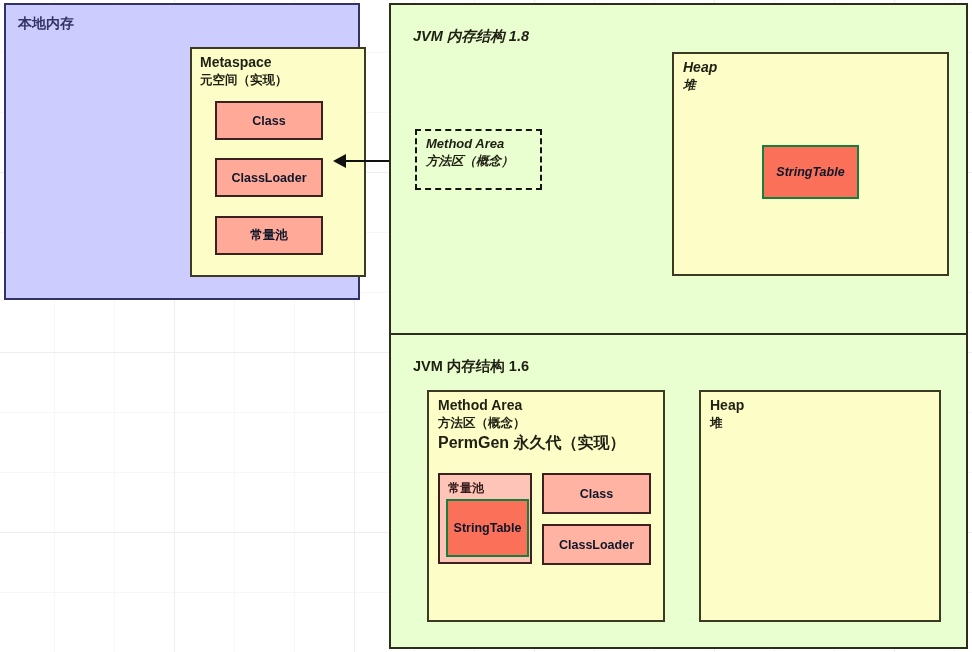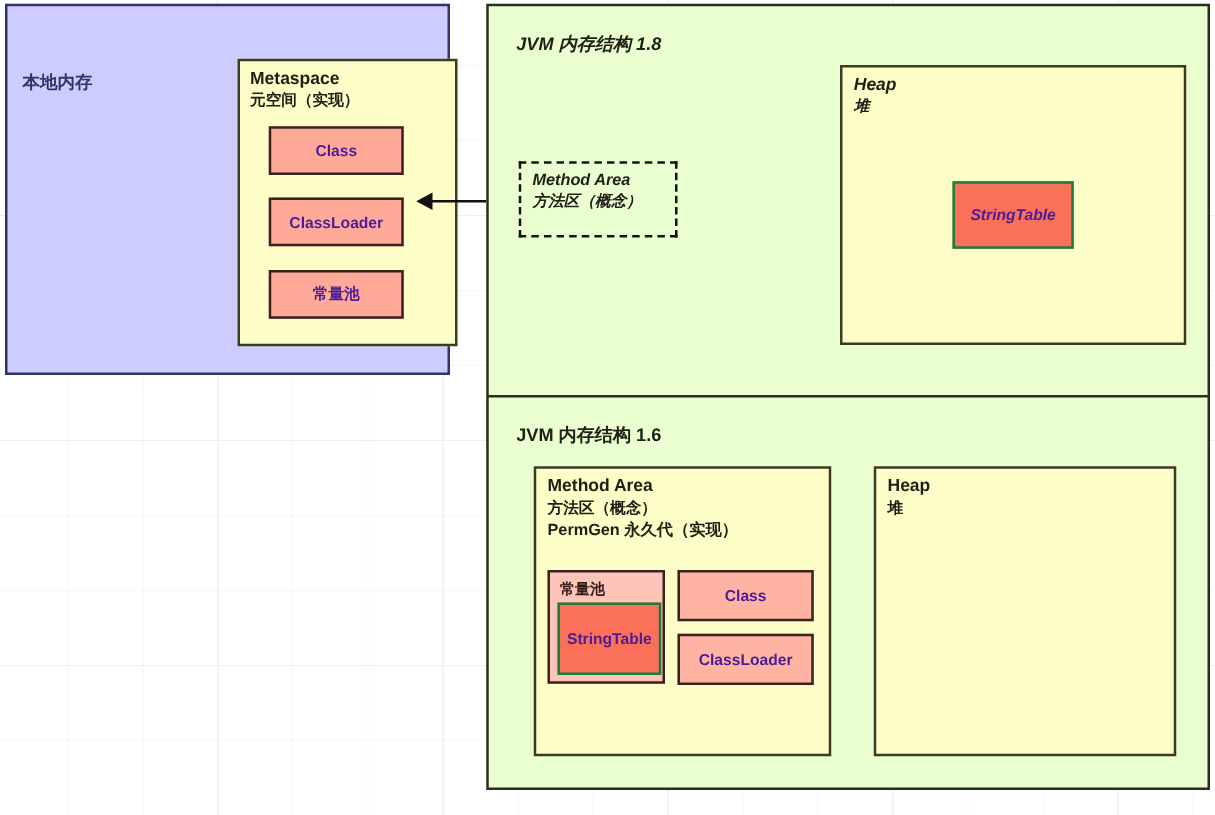--- a/index.html
+++ b/index.html
@@ -49,21 +49,20 @@
 
   
   .native-mem {
     background: #ccccff;
     border: 2px solid #333366;
   }
   .native-mem-label {
     color: #333366;
     font-size: 14px;
     font-weight: bold;
-    margin-top: 42px;
   }
 
   
   .jvm-panel {
     background: #eaffd0;
     border: 2px solid #2d2d1f;
   }
   .jvm-panel-label {
     color: #1f1f14;
     font-size: 14.5px;
@@ -83,21 +82,21 @@
 
   
   .chip {
     position: absolute;
     box-sizing: border-box;
     background: #ffaa99;
     border: 2px solid #3b2220;
     display: flex;
     align-items: center;
     justify-content: center;
-    color: #4c1d95;
+    color: #0f172a;
     font-size: 12.5px;
     font-weight: bold;
   }
   .chip.pale {
     background: #ffb3a3;
   }
   .chip.strong {
     background: #fb7059;
     border: 2px solid #15803d;
   }
@@ -189,27 +188,27 @@
     <div class="box yellow" style="left:281px; top:47px; width:277px; height:224px;">
       <div class="box-title yellow-label" style="left:9px; top:5px; font-size:14px;">Heap</div>
       <div class="box-title yellow-label" style="left:9px; top:23px; font-size:12.5px;">堆</div>
 
       <div class="chip strong" style="left:88px; top:91px; width:97px; height:54px;">
         <span>StringTable</span>
       </div>
     </div>
   </div>
 
-  <div class="box jvm-panel" style="left:389px; top:316px; width:579px; height:316px;">
+  <div class="box jvm-panel" style="left:389px; top:333px; width:579px; height:316px;">
     <div class="box-title jvm-panel-label" style="left:22px; top:22px;">JVM 内存结构 1.6</div>
 
     <div class="box yellow" style="left:36px; top:55px; width:238px; height:232px;">
       <div class="box-title yellow-label" style="left:9px; top:5px; font-size:14px;">Method Area</div>
       <div class="box-title yellow-label" style="left:9px; top:23px; font-size:12.5px;">方法区（概念）</div>
-      <div class="box-title yellow-label" style="left:9px; top:41px; font-size:13px;">PermGen 永久代（实现）</div>
+      <div class="box-title yellow-label" style="left:9px; top:41px; font-size:16px;">PermGen 永久代（实现）</div>
 
       <div class="pool" style="left:9px; top:81px; width:94px; height:91px;">
         <div class="pool-label">常量池</div>
         <div class="chip strong" style="left:6px; top:24px; width:83px; height:58px;">
           <span>StringTable</span>
         </div>
       </div>
 
       <div class="chip pale" style="left:113px; top:81px; width:109px; height:41px;">
         <span>Class</span>

